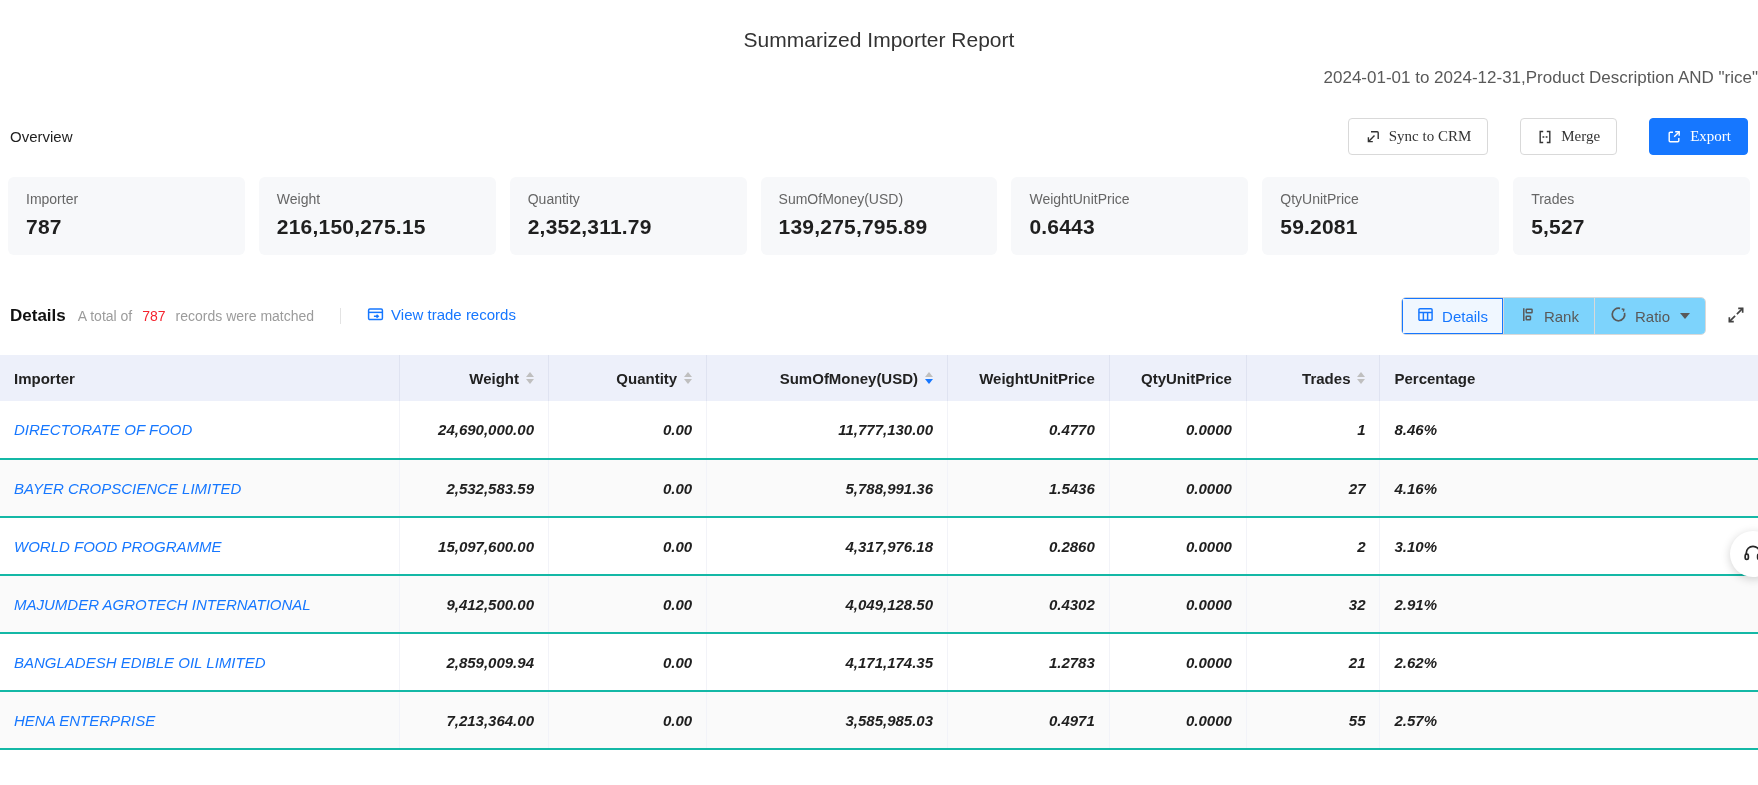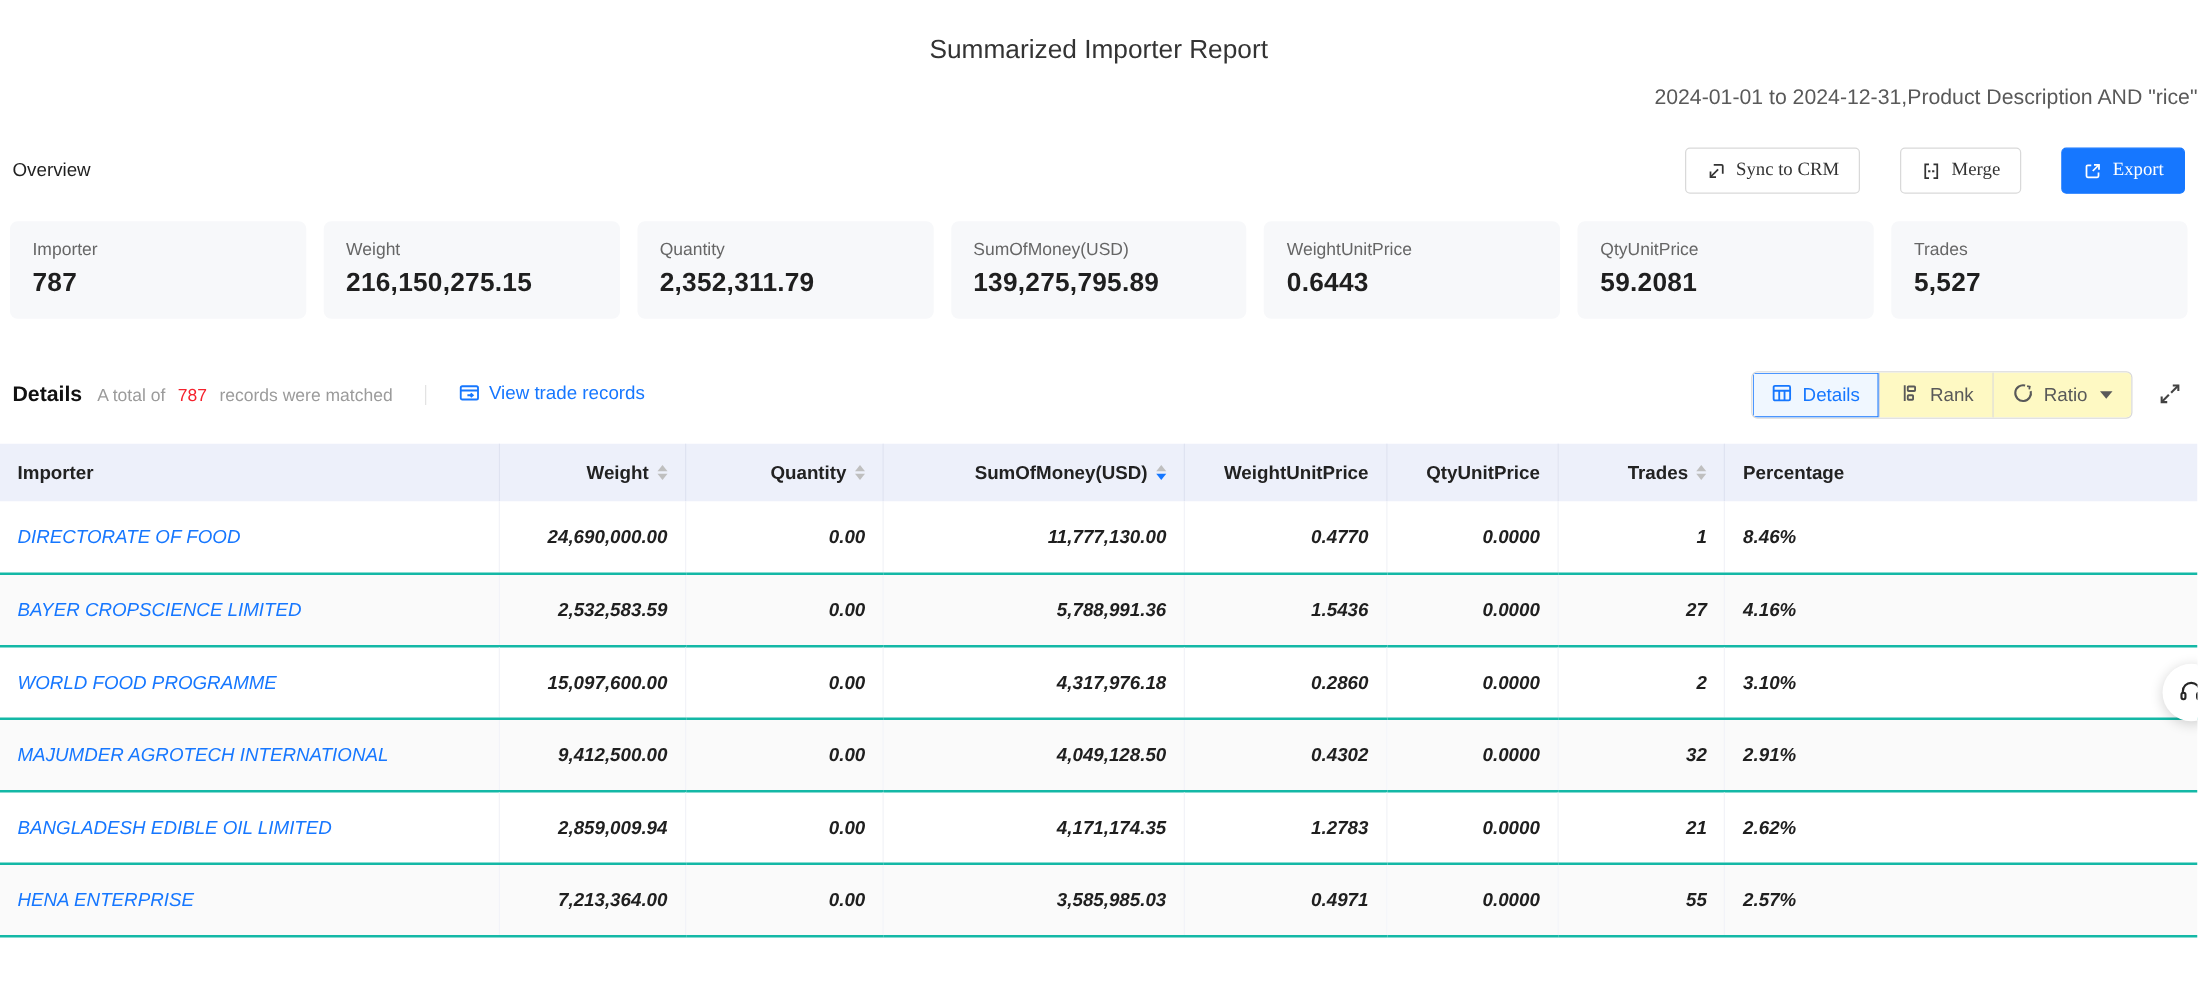--- a/index.html
+++ b/index.html
@@ -34,21 +34,21 @@
   .details-title { font-size:17px; font-weight:700; color:#111; }
   .match-summary { font-size:14px; color:#9b9b9b; display:flex; gap:6px; align-items:center; }
   .match-count { color:#f5222d; padding:0 4px; }
   .v-divider { width:1px; height:16px; background:#e3e3e3; margin:0 14px; }
   .link { display:inline-flex; gap:7px; color:var(--accent,#1677ff);
     font-size:15px; text-decoration:none; cursor:pointer; }
 
   .view-switch { display:flex; align-items:center; gap:18px; }
   .seg-group { display:flex; border:1px solid #d9d9d9; border-radius:5px; overflow:hidden; }
   .seg { display:inline-flex; align-items:center; gap:8px; height:36px; padding:0 15px;
-    background:#fef9c3; border:none; border-right:1px solid #d9d9d9; font-size:15px;
+    background:#7dd3fc; border:none; border-right:1px solid #d9d9d9; font-size:15px;
     color:#595959; cursor:pointer; font-family:inherit; }
   .seg:last-child { border-right:none; }
   .seg.active { background:#f0f7ff; color:var(--accent,#1677ff);
     box-shadow:inset 0 0 0 1px var(--accent,#1677ff); }
   .seg .caret-down { width:0; height:0; border-left:5px solid transparent;
     border-right:5px solid transparent; border-top:6px solid #595959; margin-left:2px; }
   .icon-btn { background:none; border:none; cursor:pointer; padding:2px; display:flex; }
 
   
   table.data { width:100%; border-collapse:collapse; table-layout:fixed; margin-top:20px; }

